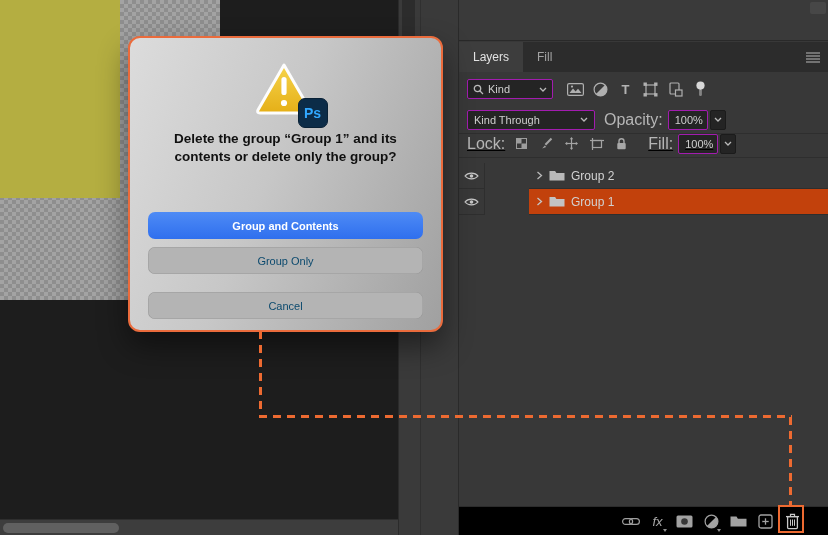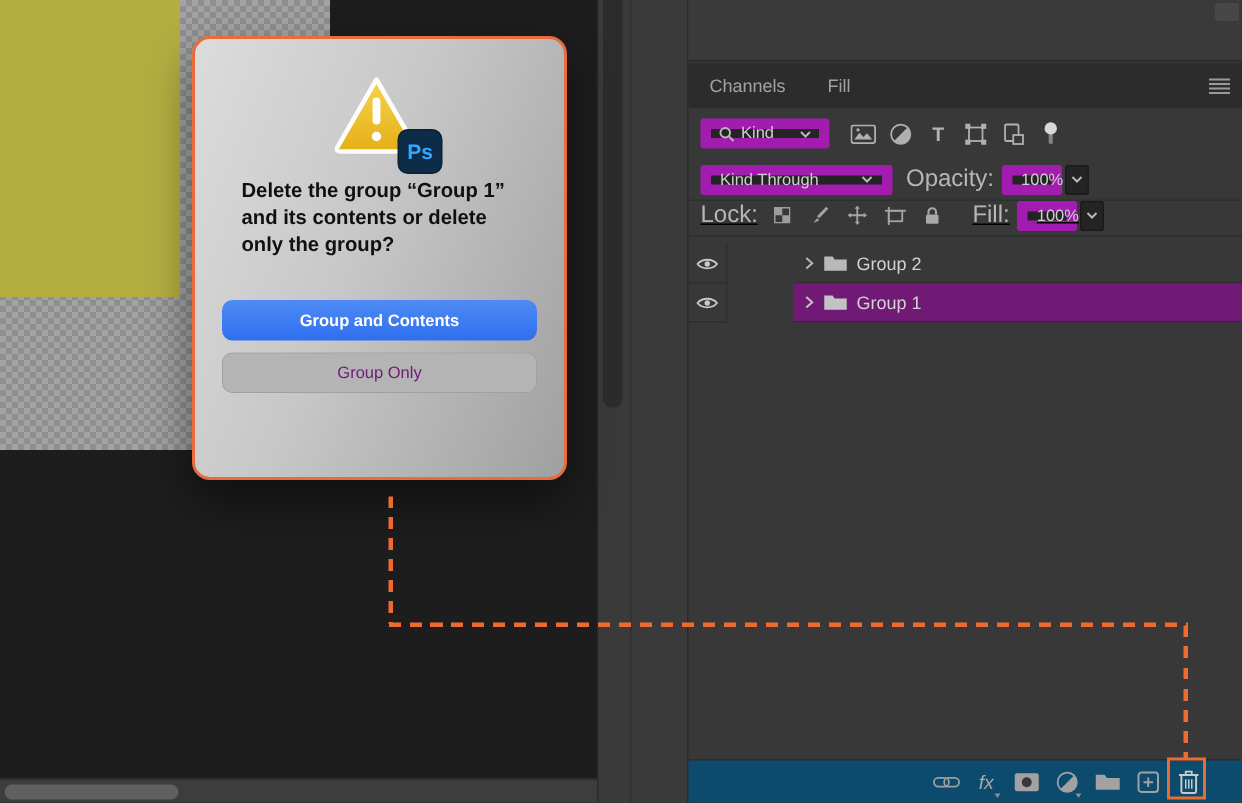--- a/index.html
+++ b/index.html
@@ -37,60 +37,60 @@
   .tabbar { position:absolute; top:42px; left:0; width:100%; height:30px; background:#2c2c2c; display:flex; }
   .tab { padding:0 14px; display:flex; align-items:center; font-size:12px; color:#a2a2a2; }
   .tab.active { background:#3d3d3d; color:#e2e2e2; }
   .panel-menu { position:absolute; right:7px; top:51px; width:16px; height:12px; display:flex; align-items:center; justify-content:center; }
 
   .prow { position:absolute; left:0; width:100%; display:flex; align-items:center; padding:0 8px; }
   .filter-row { top:73px; height:32px; }
   .blend-row  { top:106px; height:28px; border-bottom:1px solid #2e2e2e; }
   .lock-row   { top:130px; height:28px; border-bottom:1px solid #2e2e2e;text-decoration:underline; }
 
-  .field { height:20px; background:#242424; border:7px solid #a21caf; border-radius:2px;
+  .field { height:20px; background:#242424; border:1px solid #a21caf; border-radius:2px;
            display:flex; align-items:center; font-size:11px; color:#cfcfcf; padding:0 6px; }
   .kind-select { width:86px; gap:4px; padding:0 5px; }
   .blend-select { width:128px; }
   .grow { flex:1; }
   .chev-btn { width:16px; height:20px; background:#242424; border:1px solid #1b1b1b; border-radius:2px;
               margin-left:2px; display:flex; align-items:center; justify-content:center; }
   .plabel { font-size:16px; color:#b6b6b6;text-align:center; }
   .ficon { width:25px; display:flex; align-items:center; justify-content:center; }
   .t-glyph { font-size:13px; font-weight:bold; color:#b3b3b3; }
 
   .layers-list { position:absolute; top:163px; left:0; width:100%; }
   .layer-row { height:26px; display:flex;gap:44px; }
   .eye-cell { width:26px; border-right:1px solid #2e2e2e; border-bottom:1px solid #2e2e2e;
               display:flex; align-items:center; justify-content:center; }
   .row-main { flex:1; display:flex; align-items:center; gap:6px; padding-left:7px; border-bottom:1px solid #2e2e2e; }
-  .layer-row.selected .row-main { background:#701a75;align-items:center; }
+  .layer-row.selected .row-main { background:#c2410c;align-items:center; }
   .layer-name { font-size:12px; color:#d2d2d2; }
 
-  .footer { position:absolute; bottom:0; left:0; width:100%; height:29px; background:#0c4a6e;
+  .footer { position:absolute; bottom:0; left:0; width:100%; height:29px; background:#000000;
             border-top:1px solid #2c2c2c; display:flex; align-items:center; justify-content:flex-end; padding-right:22px; }
   .fbtn { width:27px; height:29px; display:flex; align-items:center; justify-content:center; position:relative; }
   .fx-text { font-style:italic; font-size:13px; color:#a8a8a8; }
   .mini-caret { position:absolute; right:4px; bottom:4px; width:0; height:0;
                 border-left:2.5px solid transparent; border-right:2.5px solid transparent; border-top:3px solid #8f8f8f; }
 
   
-  .dialog { position:absolute; left:128px; top:24px; width:250px; height:296px; border-radius:12px;
+  .dialog { position:absolute; left:128px; top:36px; width:315px; height:296px; border-radius:12px;
             border:2.5px solid #ea6b3c;
             background:linear-gradient(112deg,#dcdcdc 0%,#c7c7c7 45%,#a0a0a0 100%);
-            box-shadow:0 14px 30px rgba(0,0,0,.45); z-index:30; }
+            box-shadow:0 14px 30px rgba(0,0,0,.45); z-index:30; text-align:center; }
   .dialog-icon { position:relative; width:64px; height:60px; margin:24px auto 8px; }
   .ps-badge { position:absolute; right:-10px; bottom:-6px; width:30px; height:30px; border-radius:7px;
               background:#0c2c48; border:1px solid #092136; display:flex; align-items:center; justify-content:center;
               color:#31a8ff; font-weight:bold; font-size:14px; }
   .dialog-message { margin:4px 31px 0; font-size:13.5px; font-weight:bold; color:#101010; line-height:1.32; }
   .dialog-buttons { position:absolute; left:18px; right:18px; top:174px; }
   .btn { height:27px; border-radius:7px; font-size:11px; display:flex; align-items:center; justify-content:center; }
   .btn-primary { background:linear-gradient(#4e8bf5,#2f6fee); color:#ffffff; font-weight:bold; margin-bottom:8px; }
-  .btn-gray { background:#b4b4b4; color:#701a75; box-shadow:inset 0 0 0 0.5px rgba(0,0,0,.15); }
+  .btn-gray { background:#b4b4b4; color:#0c4a6e; box-shadow:inset 0 0 0 0.5px rgba(0,0,0,.15); }
   .btn-cancel { margin-top:18px; }
 
   
   .dash-v1, .dash-h, .dash-v2, .trash-highlight { pointer-events:none; z-index:40; position:absolute; }
   .dash-v1 { left:259px; top:331px; width:3px; height:85px;
              background:repeating-linear-gradient(to bottom,#ed6a31 0 8px,transparent 8px 14px); }
   .dash-h  { left:259px; top:415px; width:533px; height:3px;
              background:repeating-linear-gradient(to right,#ed6a31 0 8px,transparent 8px 14px); }
   .dash-v2 { left:789px; top:417px; width:3px; height:89px;
              background:repeating-linear-gradient(to bottom,#ed6a31 0 8px,transparent 8px 14px); }
@@ -113,22 +113,22 @@
   <div class="vscroll-thumb"></div>
   <div class="gutter-divider"></div>
 </div>
 
 <div class="dock">
   <div class="dock-top-strip">
     <div class="dock-corner"></div>
   </div>
 
   <div class="tabbar">
-    <div class="tab">
-        <span>Channels</span>
+    <div class="tab active">
+        <span>Layers</span>
       </div>
     <div class="tab">
         <span>Fill</span>
       </div>
   </div>
   <div class="panel-menu">
     <span>
       <svg width="14" height="11" viewBox="0 0 14 11">
         <g stroke="#9a9a9a" stroke-width="1.3">
           <line x1="0" y1="1" x2="14" y2="1"></line>
@@ -417,19 +417,20 @@
       </svg>
     </span>
     <div class="ps-badge">
       <span>Ps</span>
     </div>
   </div>
   <div class="dialog-message">Delete the group “Group 1” and its contents or delete only the group?</div>
   <div class="dialog-buttons">
     <div class="btn btn-primary">Group and Contents</div>
     <div class="btn btn-gray">Group Only</div>
+    <div class="btn btn-gray btn-cancel">Cancel</div>
   </div>
 </div>
 
 <div class="dash-v1"></div>
 <div class="dash-h"></div>
 <div class="dash-v2"></div>
 <div class="trash-highlight"></div>
 
 </body></html>

